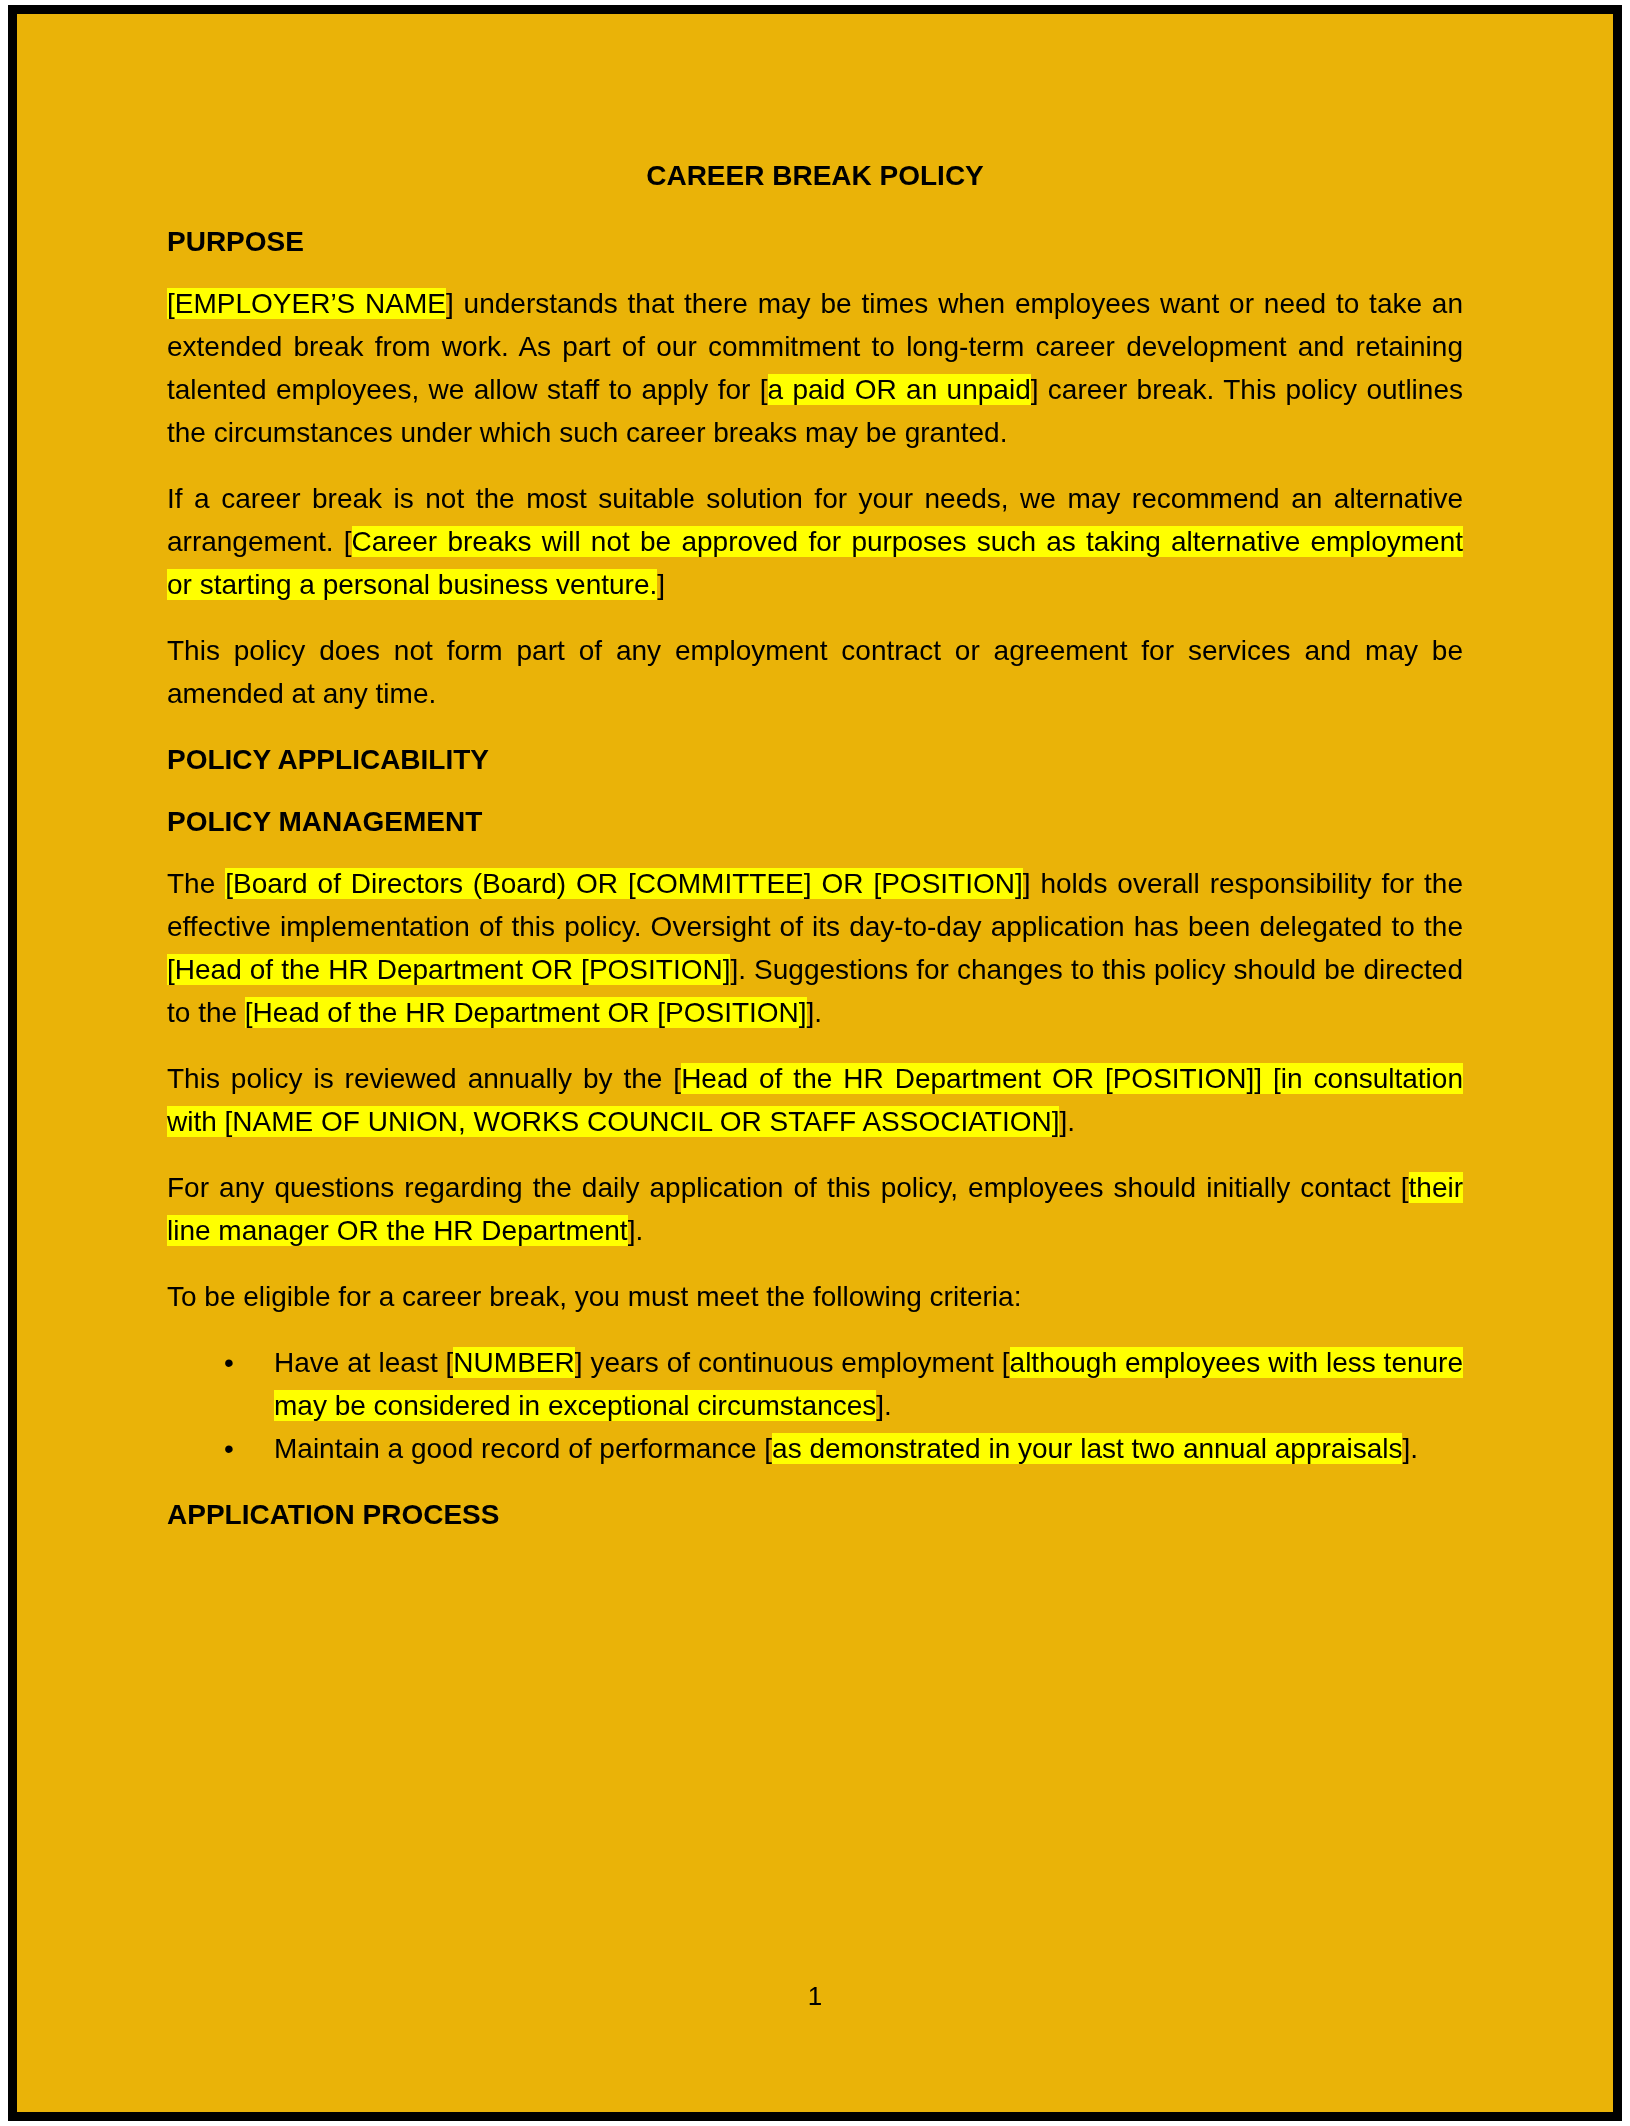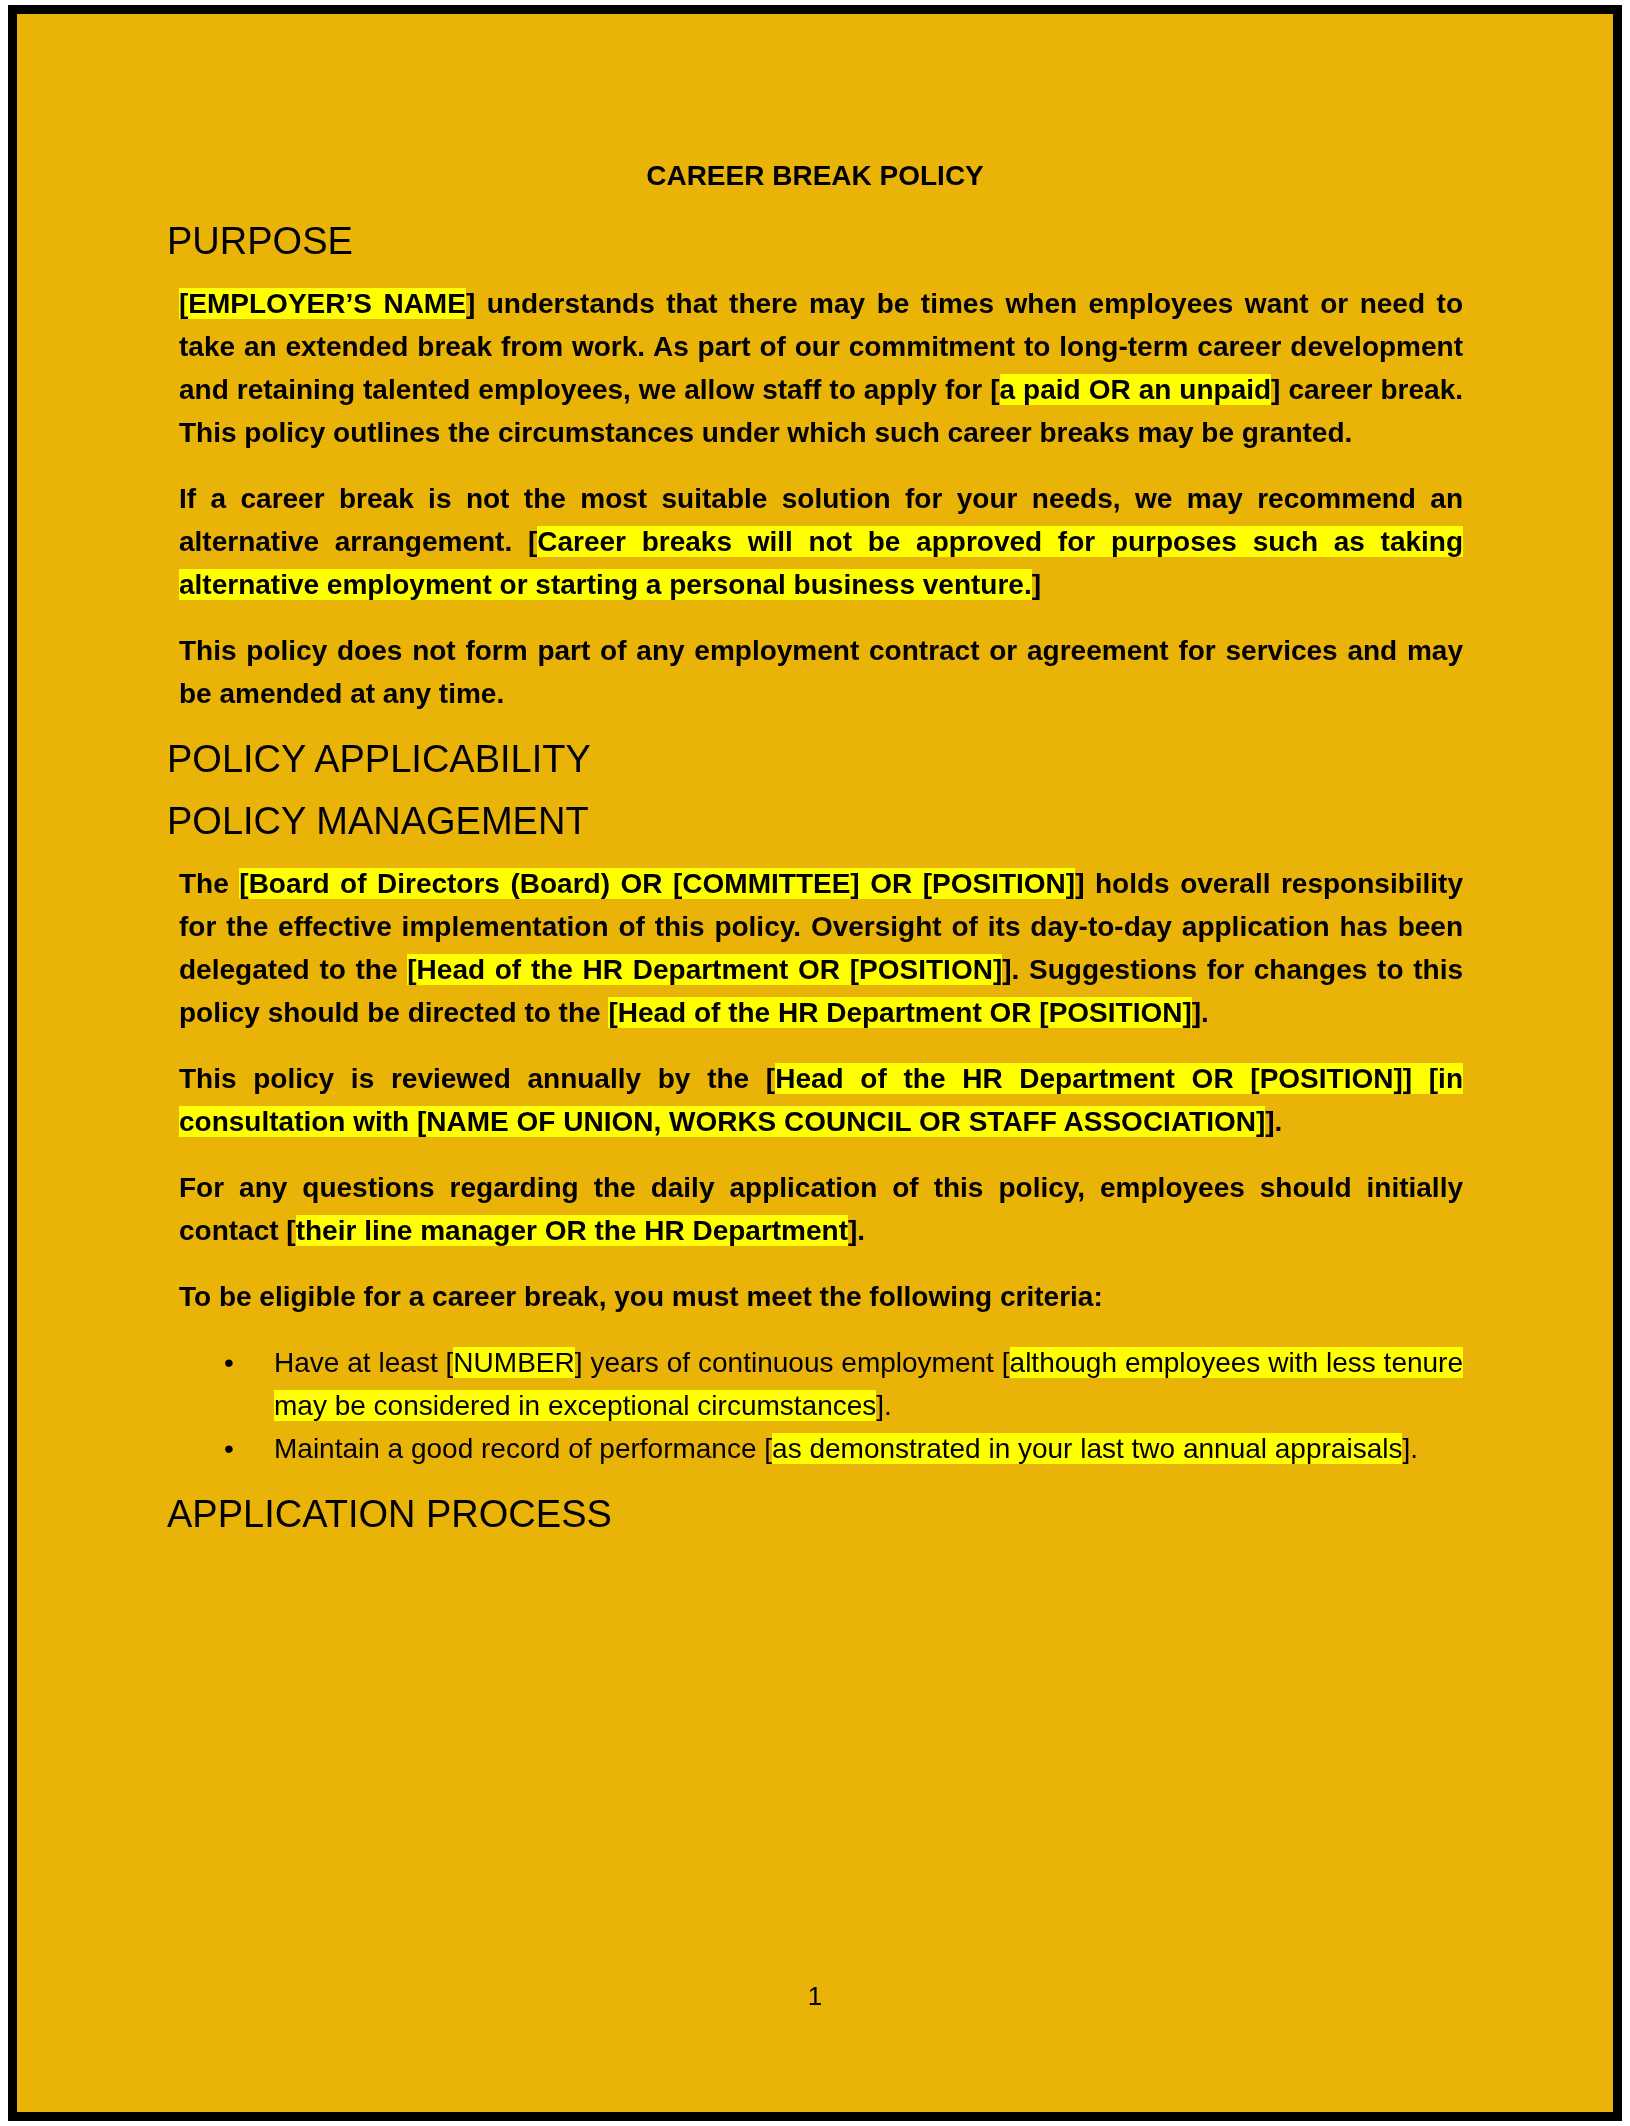--- a/index.html
+++ b/index.html
@@ -18,28 +18,28 @@
     background: #eab308;
     box-sizing: border-box;
     padding: 140px 150px 0 150px;
   }
   .title {
     font-size: 28px; font-weight: 700;
     line-height: 43px; text-align: center;
     margin: 0 0 23px 0;
   }
   .heading {
-    font-size: 38px; font-weight: 400;
+    font-size: 28px; font-weight: 700;
     line-height: 43px;
     margin: 6px 0 19px 0;
   }
   .para {
-    font-size: 28px; font-weight: 700;
+    font-size: 28px; font-weight: 400;
     line-height: 43px;
-    margin: 0 0 23px 12px;
+    margin: 0 0 23px 0;
     text-align: justify;
   }
   .hl { background: #ffff00; }
   ul.bullets { list-style: none; margin: 0 0 23px 0; padding: 0; }
   ul.bullets li {
     position: relative;
     padding-left: 107px;
     font-size: 28px; line-height: 43px;
     text-align: justify;
   }

